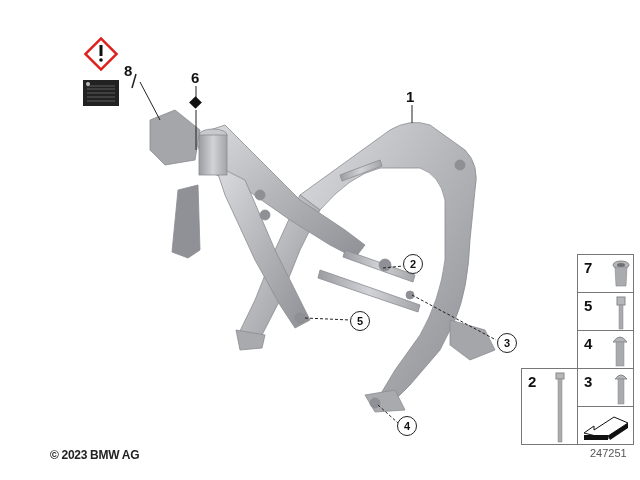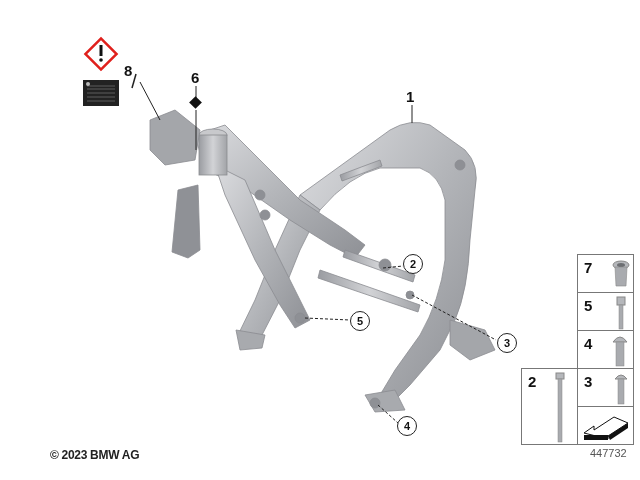--- a/index.html
+++ b/index.html
@@ -145,13 +145,13 @@
 </div>
 <div class="box" style="left:521px;top:368px;width:57px;height:77px;">
   <span class="lbl">2</span>
   <svg class="abs" style="left:33px;top:3px" width="10" height="72">
     <rect x="1" y="1" width="8" height="6" fill="#b5b7bb" stroke="#888"></rect>
     <rect x="3" y="7" width="4" height="63" fill="#a9abaf" stroke="#888" stroke-width="0.5"></rect>
   </svg>
 </div>
 
 <div class="copyright">© 2023 BMW AG</div>
-<div class="diagno">447732</div>
+<div class="diagno">247251</div>
 
 </body></html>

